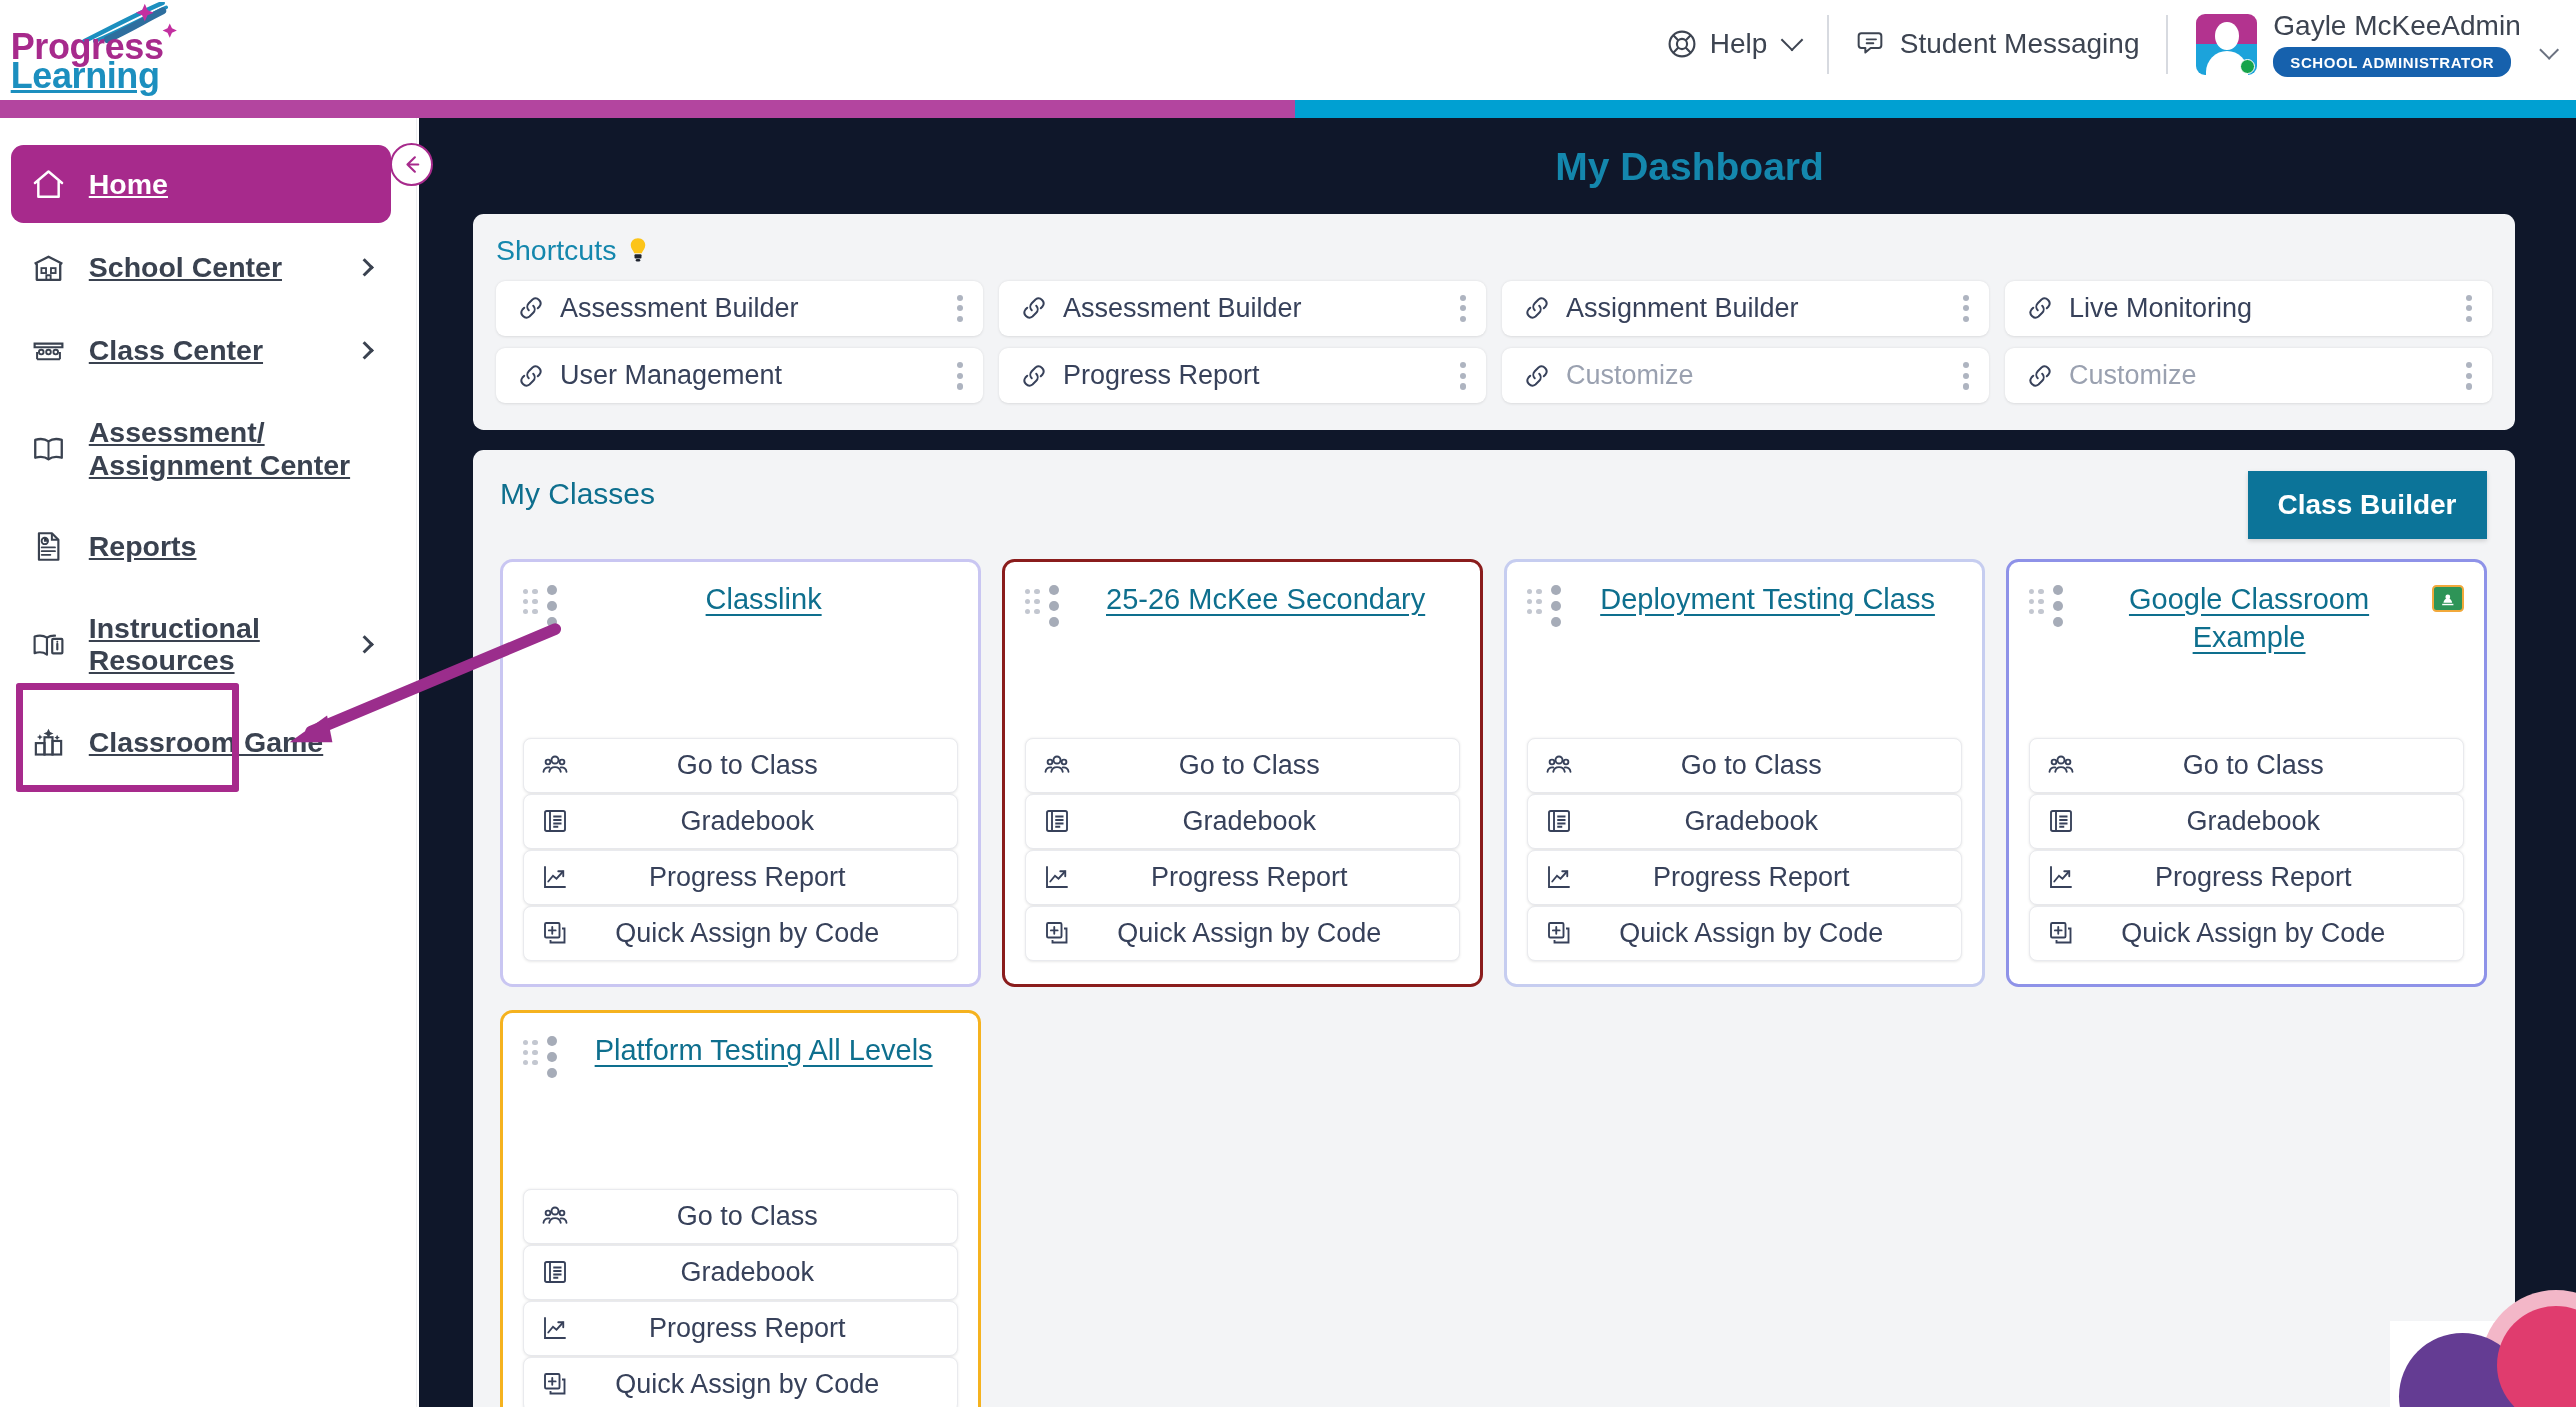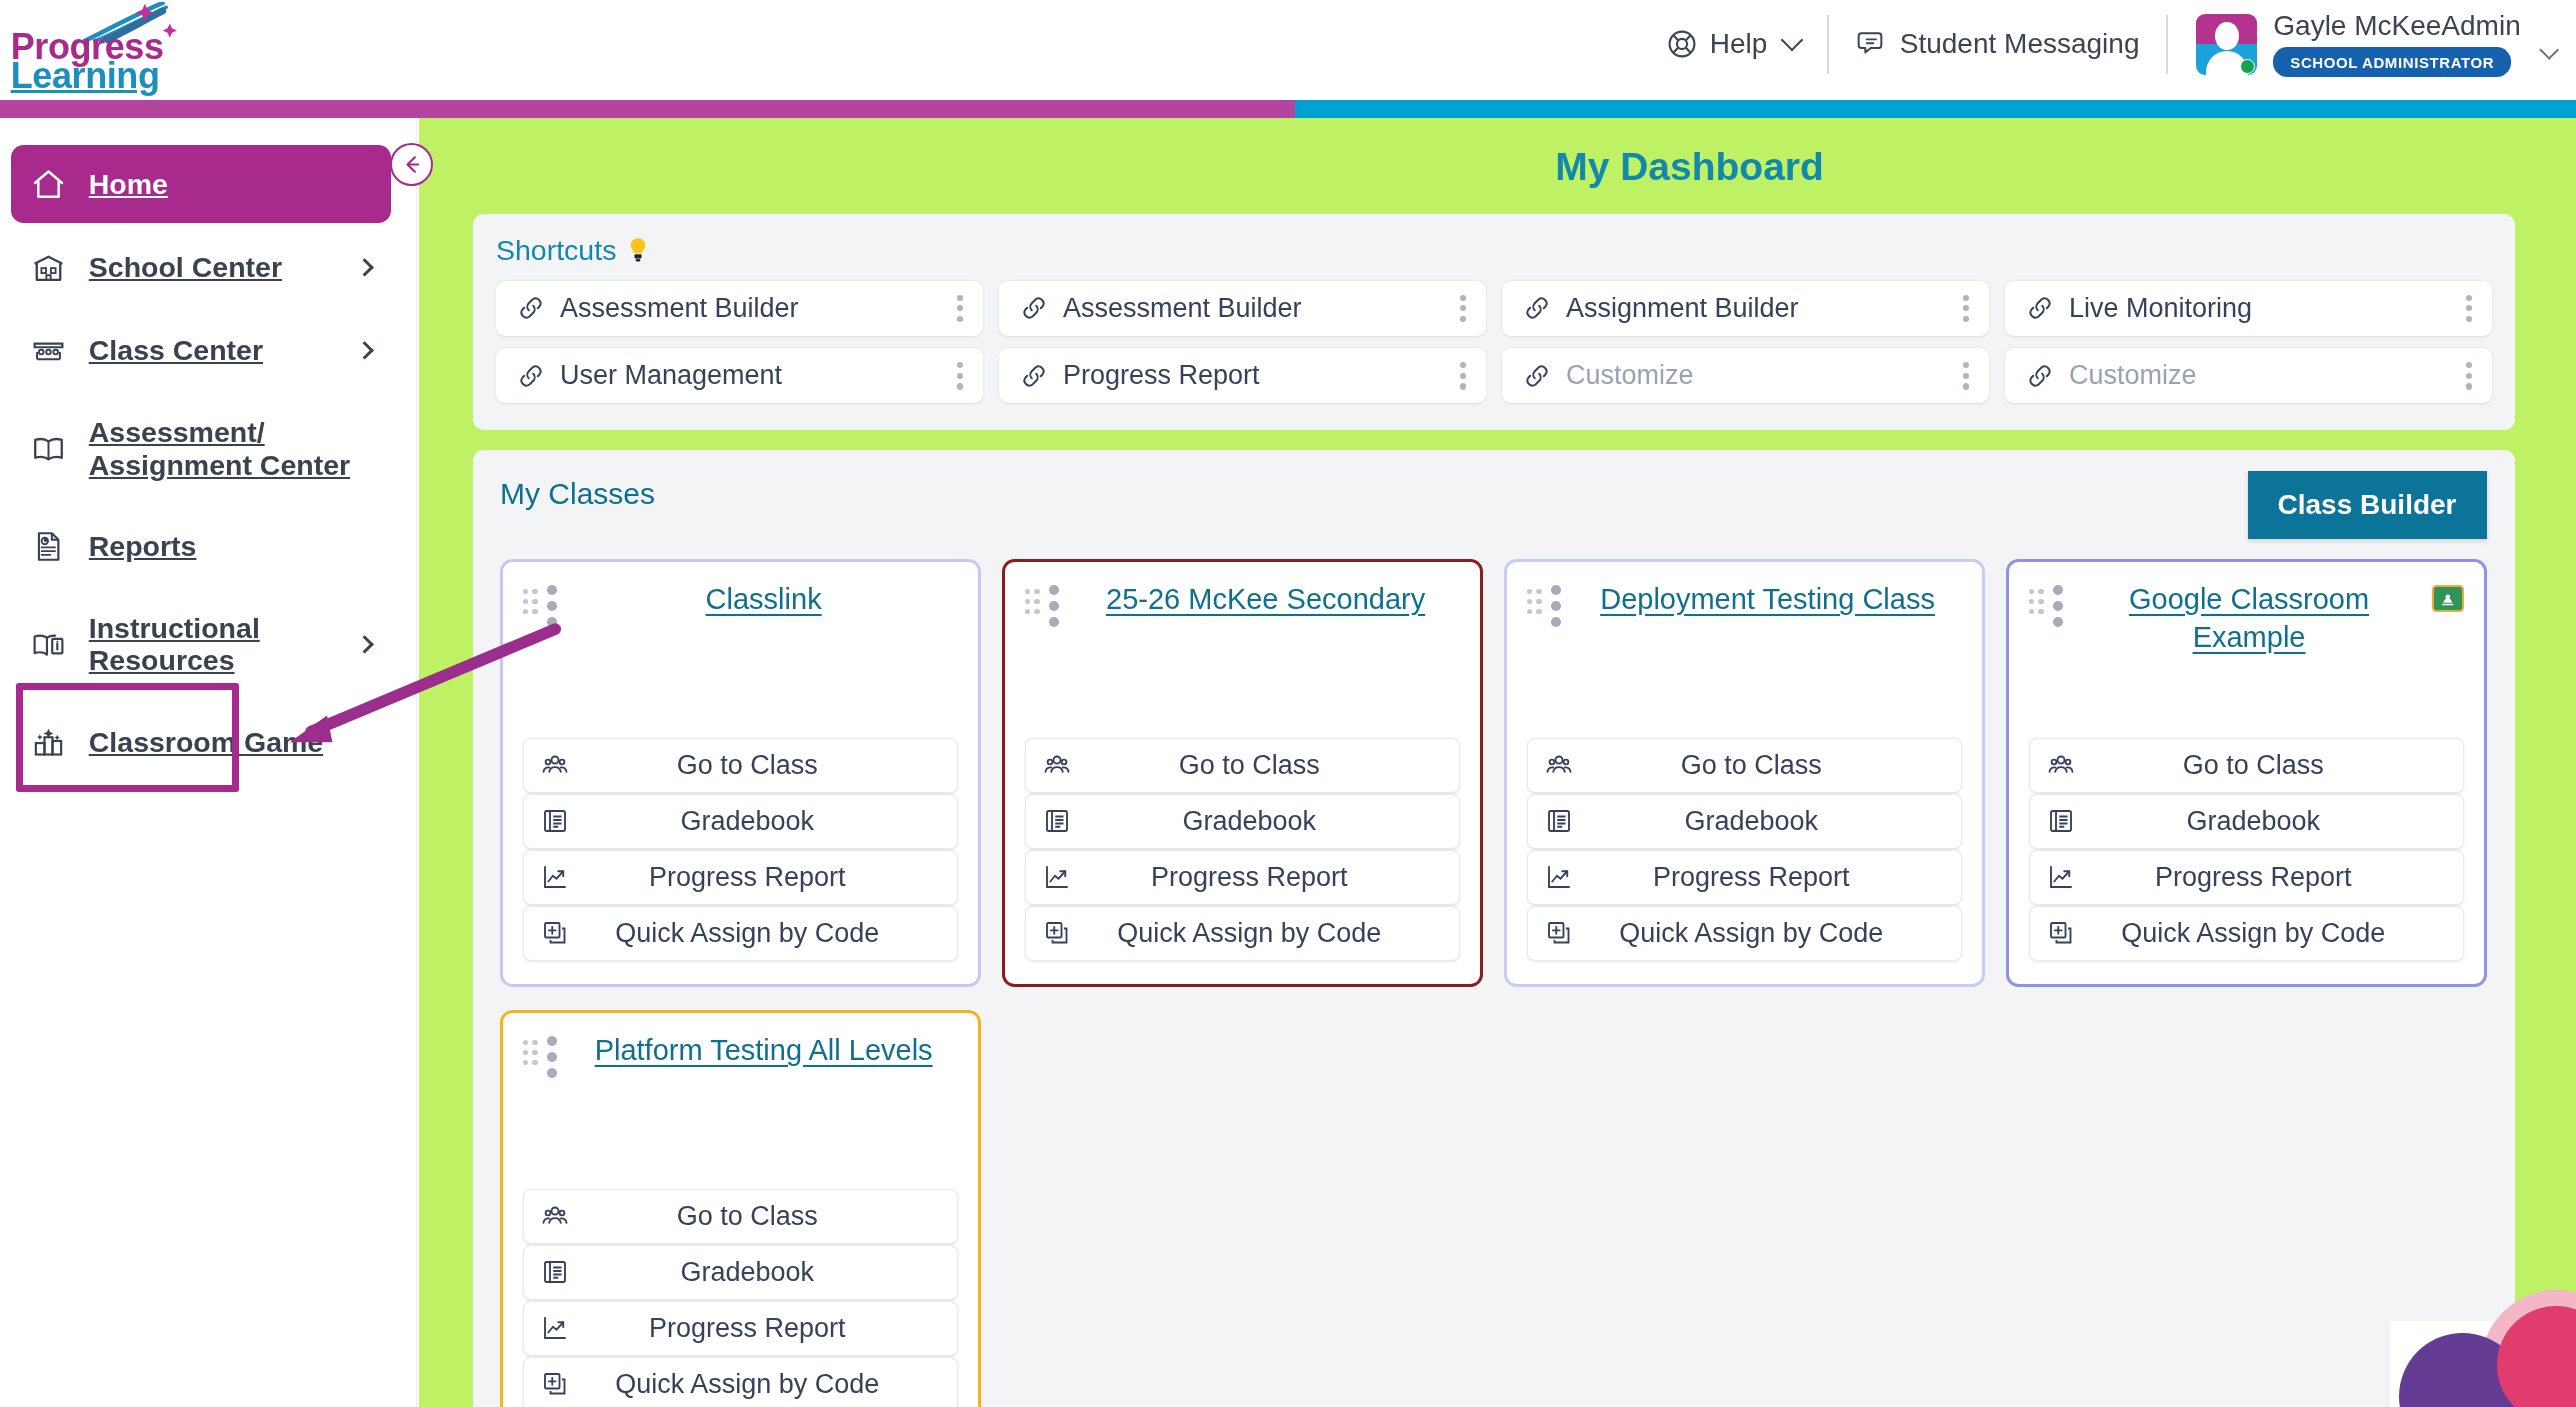--- a/index.html
+++ b/index.html
@@ -129,21 +129,21 @@
     width:223px; height:109px;
     border:7.1px solid #A72A8C; border-radius:2.7px;
     z-index:20; pointer-events:none;
   }
   .anno-arrow { position:absolute; left:259px; top:589px; z-index:25; pointer-events:none; }
 
   
   .main {
     position:absolute; top:118px; left:419px;
     width:2157px; height:1290px;
-    background:#bef264; overflow:hidden;
+    background:#0f172a; overflow:hidden;
   }
   .page-title {
     text-align:center; color:#1487AD;
     font-size:39px; font-weight:600;
     padding-top: 27px; margin-bottom: 25px;
     margin-left: 384px;
   }
 
   .panel {
     background:#F3F4F6; border-radius:10.7px;

